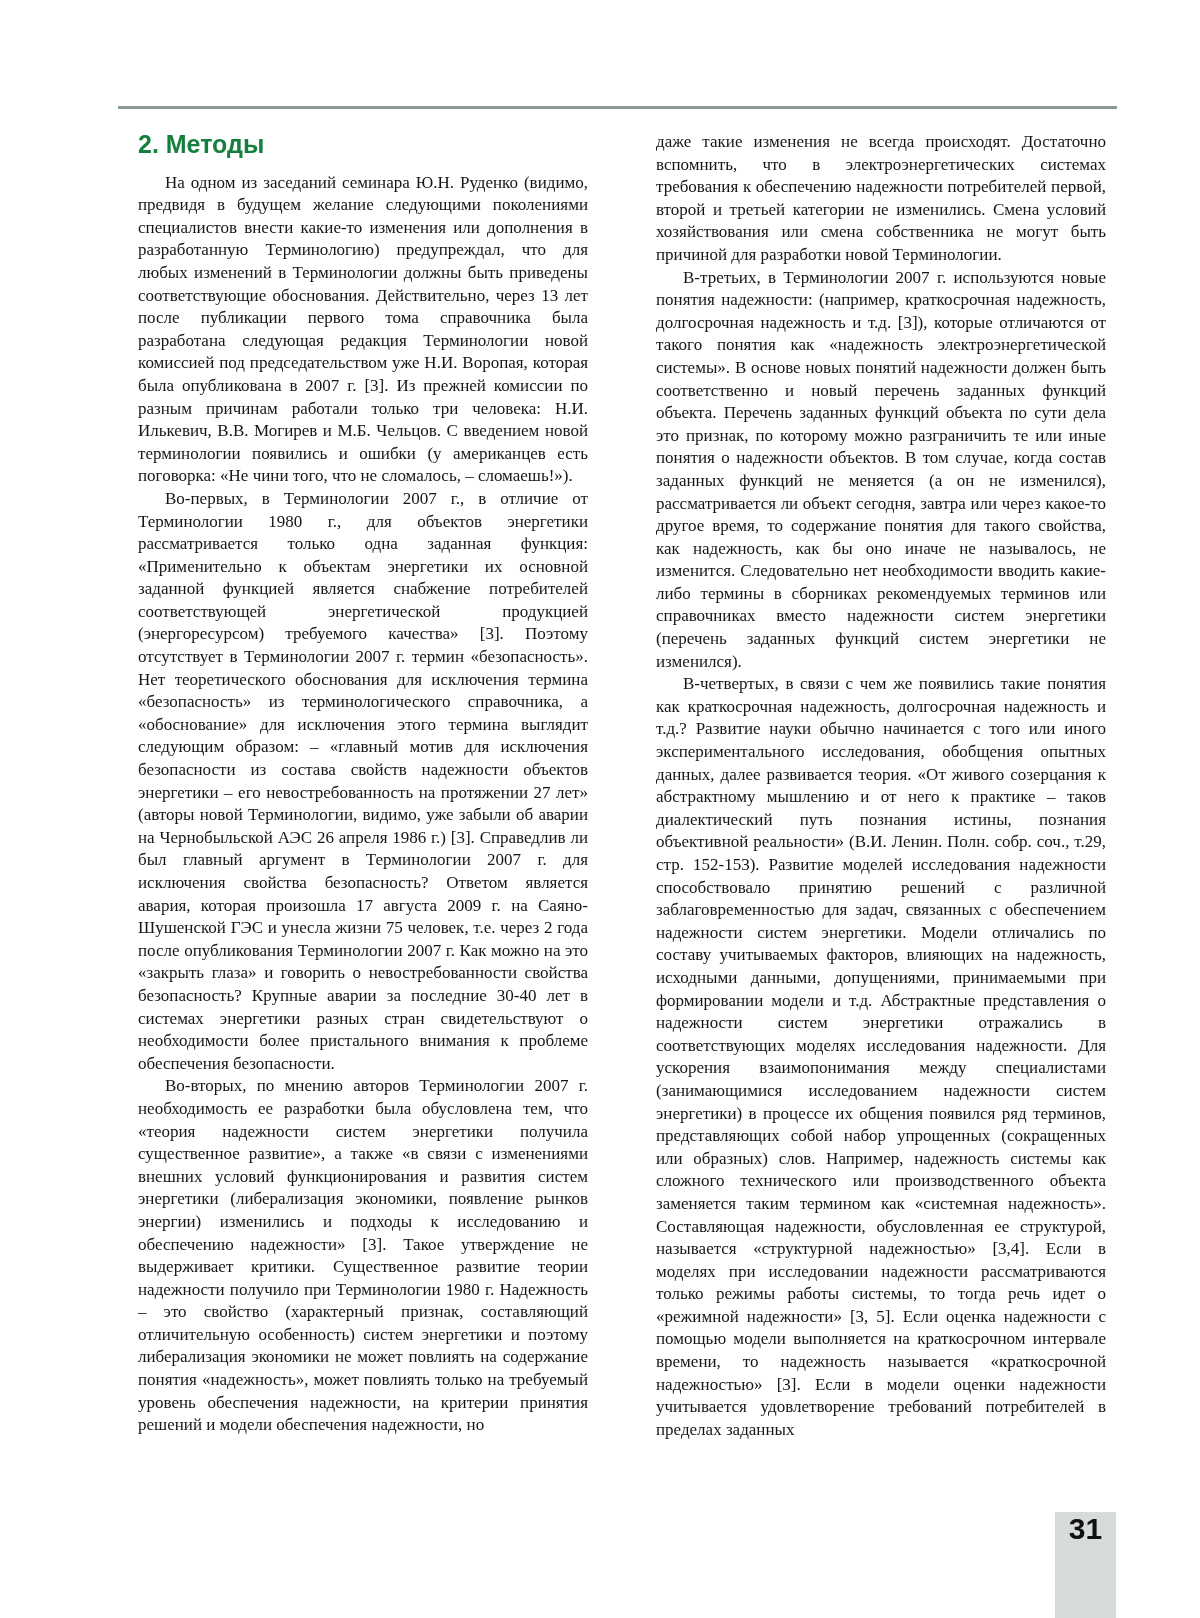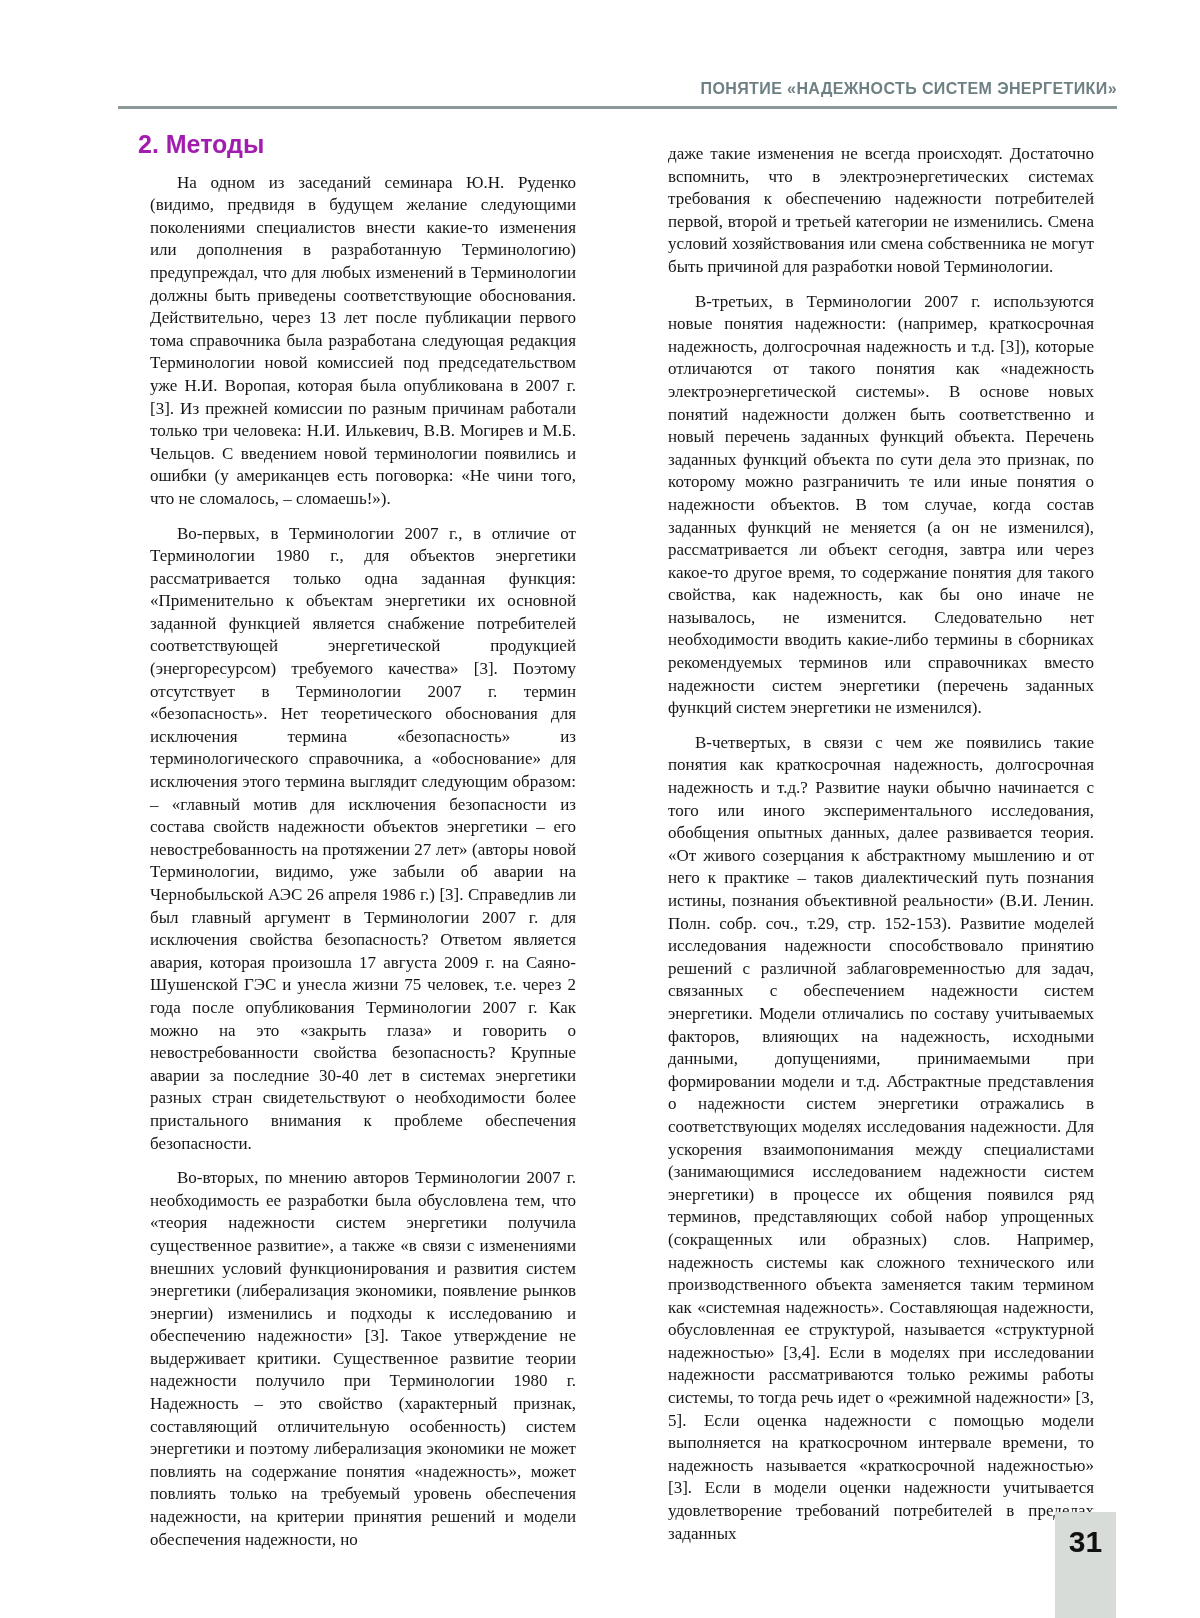--- a/index.html
+++ b/index.html
@@ -42,55 +42,54 @@
     column-gap: 68px;
   }
   .col {
     width: 450px;
     font-size: 17px;
     line-height: 22.6px;
     text-align: justify;
     hyphens: auto;
     -webkit-hyphens: auto;
   }
-  .col p { margin: 12px; text-indent: 27px; }
+  .col p { margin: 0; text-indent: 27px; }
   .col p.noindent { text-indent: 0; }
   .it { }
   .section-heading {
     font-family: "Liberation Sans", sans-serif;
     font-weight: bold;
     font-size: 25px;
     margin: 2px 0 16px 0;
     text-indent: 0;
     text-align: left;
-    color: #a21caf;
+    color: #15803d;
   }
   .pagenum-box {
     position: absolute;
     left: 1055px;
     top: 1512px;
     width: 61px;
     height: 106px;
     background: #D8DCD8;
   }
   .pagenum {
-    padding-top: 13px;
+    padding-top: 0;
     text-align: center;
     font-family: "Liberation Sans", sans-serif;
     font-weight: bold;
     font-size: 30px;
     color: #111111;
   }
 </style>
 </head>
 <body>
 
 <div class="page">
 
-  <div class="running-head">ПОНЯТИЕ «НАДЕЖНОСТЬ СИСТЕМ ЭНЕРГЕТИКИ»</div>
 
   <div class="head-rule"></div>
 
   <div class="content">
 
     <div class="col">
       <h2 class="section-heading">2. Методы</h2>
 
       <p><span>На одном из заседаний семинара Ю.Н. Руденко (видимо, предвидя в будущем желание следующими поколениями специалистов внести какие-то изменения или дополнения в разработанную Терминологию) предупреждал, что для любых изменений в Терминологии должны быть приведены соответствующие обоснования. Действительно, через 13 лет после публикации первого тома справочника была разработана следующая редакция Терминологии новой комиссией под председательством уже Н.И. Воропая, которая была опубликована в 2007 г. [3]. Из прежней комиссии по разным причинам работали только три человека: Н.И. Илькевич, В.В. Могирев и М.Б. Чельцов. С введением новой терминологии появились и ошибки (у американцев есть поговорка: «Не чини того, что не сломалось, – сломаешь!»).</span></p>
 

